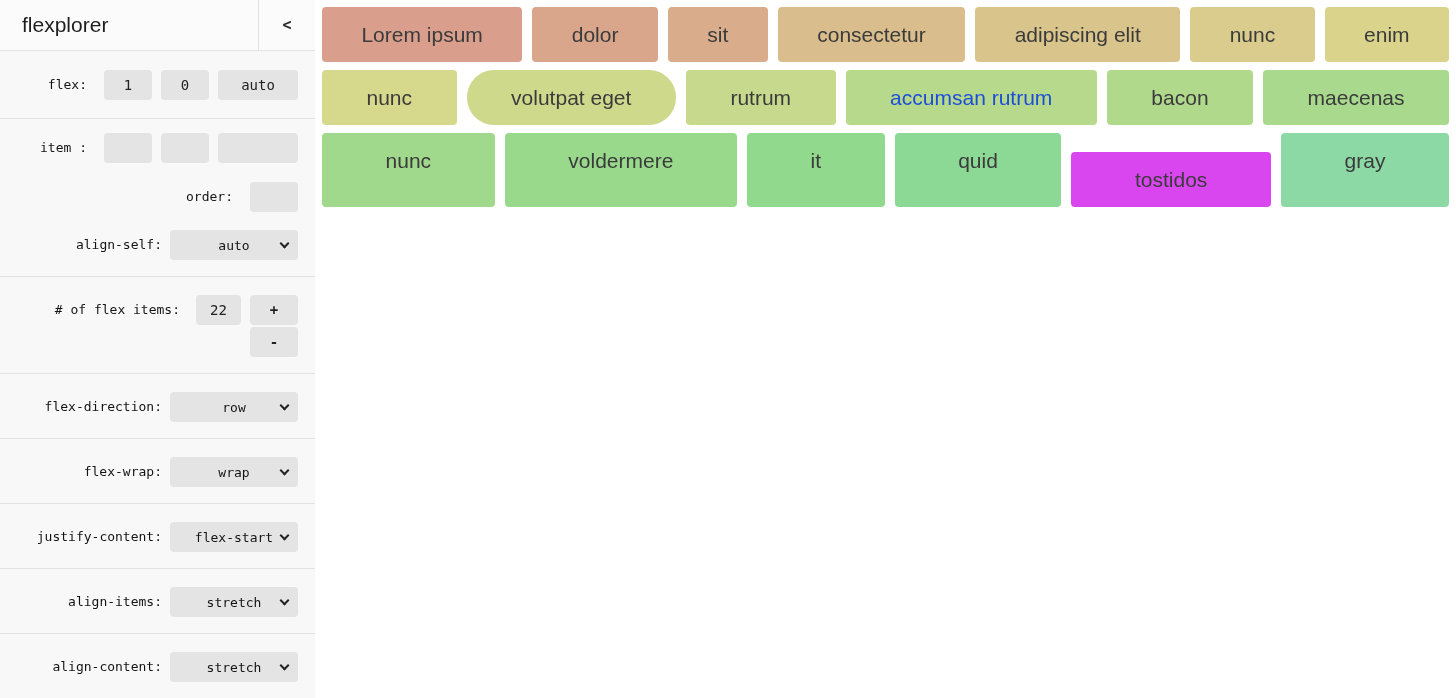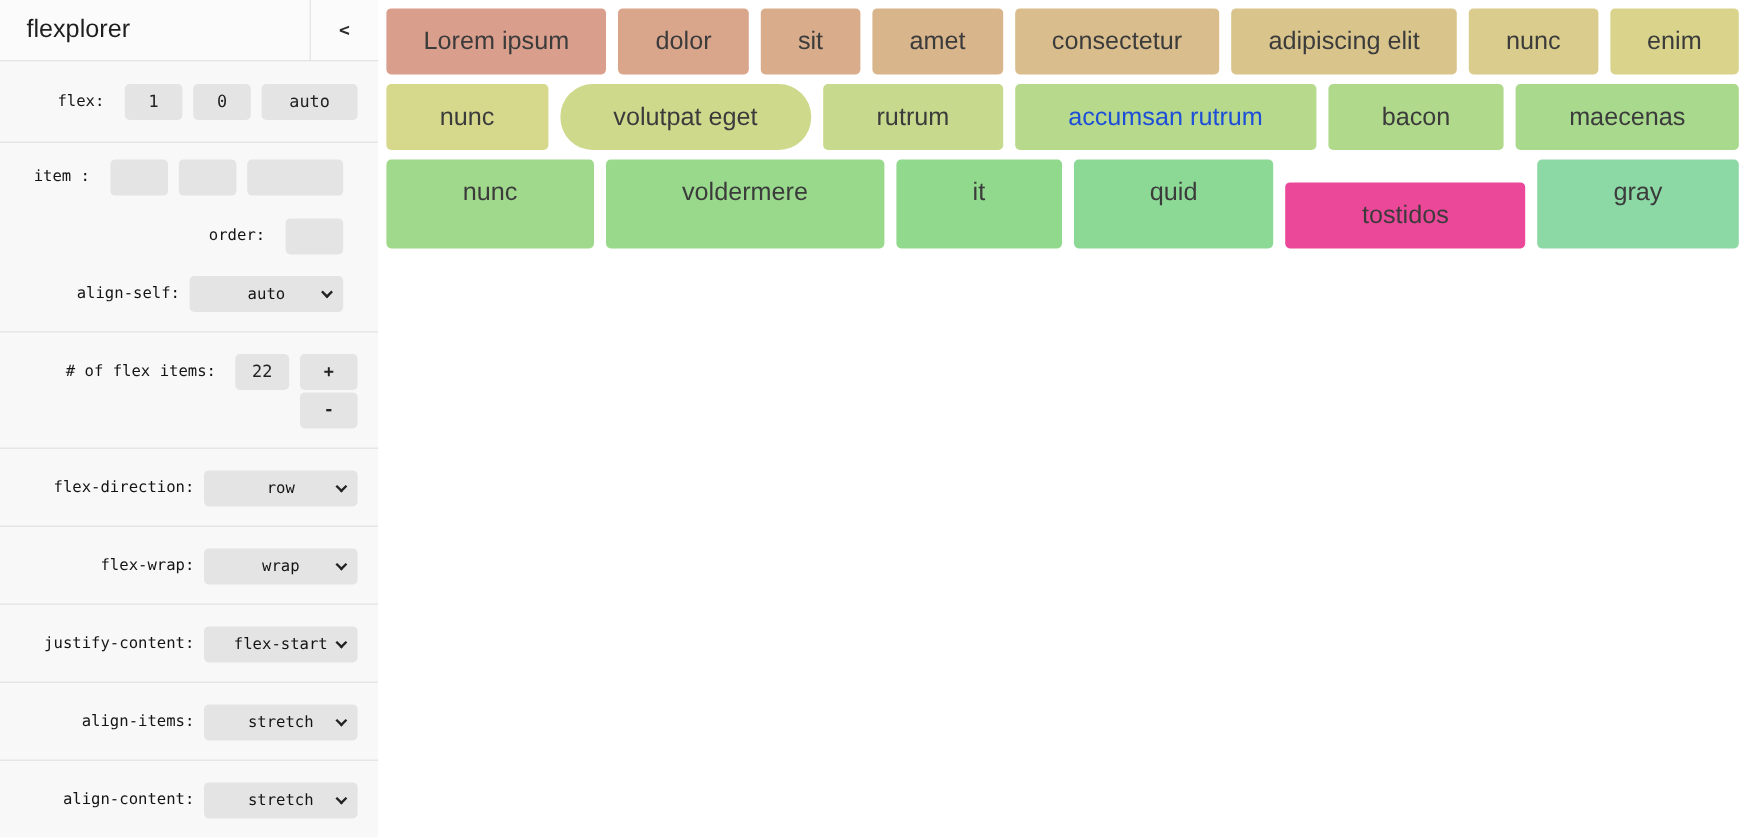--- a/index.html
+++ b/index.html
@@ -61,21 +61,21 @@
     font-family: "DejaVu Sans Mono", monospace; font-size: 13px; color: #141414;
     cursor: pointer;
   }
   .select .chev {
     position: absolute; right: 10px; top: 10px;
     width: 7px; height: 7px;
     border-right: 2px solid #222; border-bottom: 2px solid #222;
     transform: rotate(45deg);
   }
   .sec-flex   { padding: 19px 0 18px; }
-  .sec-item   { padding: 14px 12px 16px; }
+  .sec-item   { padding: 14px 0 16px; }
   .row-gap-a  { margin-top: 19px; }
   .row-gap-b  { margin-top: 18px; }
   .sec-num    { padding: 18px 0 16px; }
   .num-row    { display: flex; align-items: flex-start; justify-content: flex-end; padding-right: 17px; }
   .pm-stack   { display: flex; flex-direction: column; margin-left: 9px; }
   .pm-stack .btn + .btn { margin-top: 2px; }
   .sec-select { padding: 18px 0 16px; }
 
   
   .main { flex: 1; background: #ffffff; padding: 3px 2px; }
@@ -193,37 +193,36 @@
       </div>
     </div>
 
   </div>
 
   <div class="main">
       <div class="flex-row">
         <div class="flex-item" style="background: rgb(217, 158, 140); color: rgb(59, 59, 59);">Lorem ipsum</div>
         <div class="flex-item" style="background: rgb(217, 166, 140); color: rgb(59, 59, 59);">dolor</div>
         <div class="flex-item" style="background: rgb(217, 173, 140); color: rgb(59, 59, 59);">sit</div>
-        <div class="flex-item" style="background: rgb(217, 181, 140); color: rgb(59, 59, 59);">amet</div>
         <div class="flex-item" style="background: rgb(217, 189, 140); color: rgb(59, 59, 59);">consectetur</div>
         <div class="flex-item" style="background: rgb(217, 196, 140); color: rgb(59, 59, 59);">adipiscing elit</div>
         <div class="flex-item" style="background: rgb(217, 204, 140); color: rgb(59, 59, 59);">nunc</div>
         <div class="flex-item" style="background: rgb(217, 211, 140); color: rgb(59, 59, 59);">enim</div>
       </div>
       <div class="flex-row">
         <div class="flex-item" style="background: rgb(214, 217, 140); color: rgb(59, 59, 59);">nunc</div>
         <div class="flex-item" style="background: rgb(206, 217, 140); color: rgb(59, 59, 59); border-radius: 27px;">volutpat eget</div>
         <div class="flex-item" style="background: rgb(199, 217, 140); color: rgb(59, 59, 59);">rutrum</div>
         <div class="flex-item" style="background: rgb(183, 217, 140); color: #1d4ed8;">accumsan rutrum</div>
         <div class="flex-item" style="background: rgb(176, 217, 140); color: rgb(59, 59, 59);">bacon</div>
         <div class="flex-item" style="background: rgb(168, 217, 140); color: rgb(59, 59, 59);">maecenas</div>
       </div>
       <div class="flex-row">
         <div class="flex-item" style="background: rgb(160, 217, 140); color: rgb(59, 59, 59);">nunc</div>
         <div class="flex-item" style="background: rgb(153, 217, 140); color: rgb(59, 59, 59);">voldermere</div>
         <div class="flex-item" style="background: rgb(145, 217, 140); color: rgb(59, 59, 59);">it</div>
         <div class="flex-item" style="background: rgb(140, 217, 150); color: rgb(59, 59, 59);">quid</div>
-        <div class="flex-item" style="background: #ec4899; color: rgb(59, 59, 59); margin-top: 23px;">tostidos</div>
+        <div class="flex-item" style="background: #d946ef; color: rgb(59, 59, 59); margin-top: 23px;">tostidos</div>
         <div class="flex-item" style="background: rgb(140, 217, 166); color: rgb(59, 59, 59);">gray</div>
       </div>
     </div>
 
 </div>
 
 </body></html>

